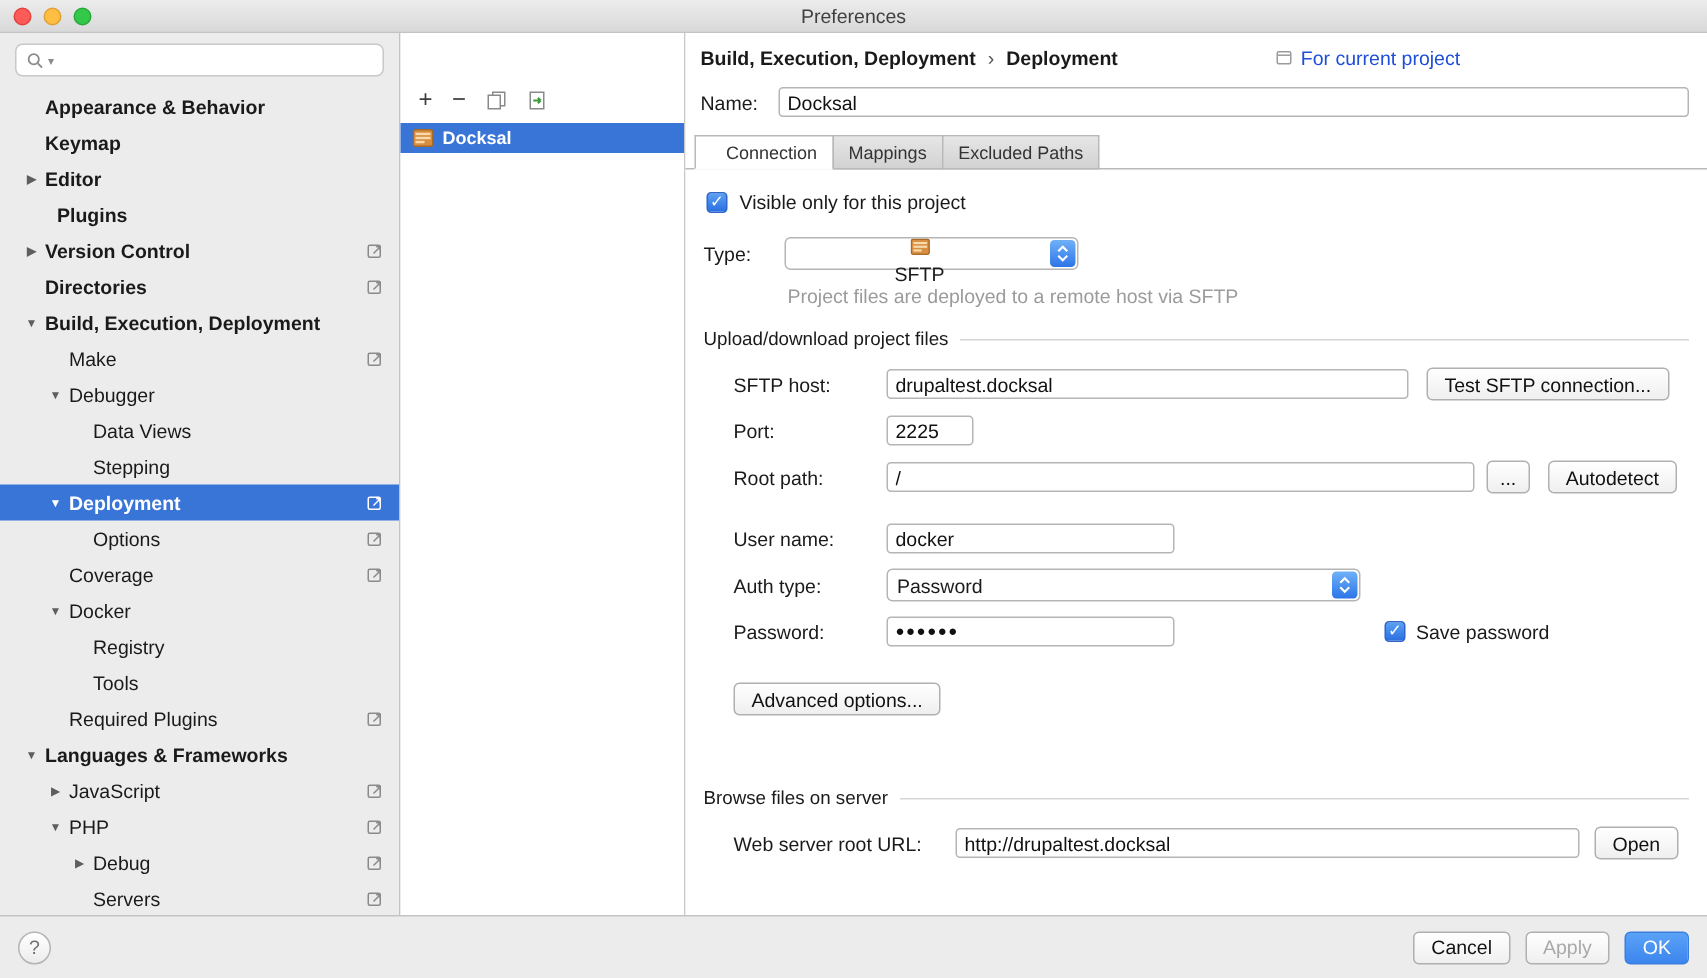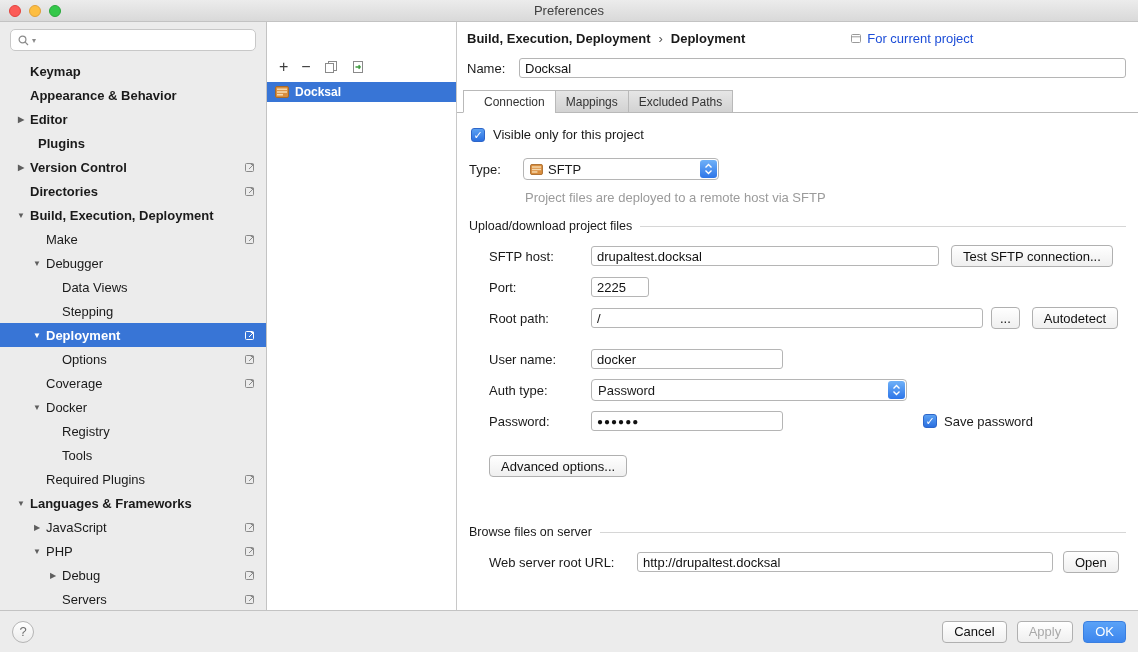--- a/index.html
+++ b/index.html
@@ -72,21 +72,21 @@
   .section::after { content:""; flex:1; height:1px; background:#d6d6d6; }
 
   .fgroup { padding-left:20px; }
   .fgroup .row > label { width:102px; flex:none; }
   .browse-group .row > label { width:148px; flex:none; }
 
   .checkbox { width:14px; height:14px; flex:none; border-radius:3px; background:linear-gradient(#5ba1f3,#2a6fe0); border:1px solid #2e66c9; color:#fff; font-size:11px; line-height:13px; text-align:center; display:inline-block; }
 
   .combo { height:22px; border:1px solid #b5b5b5; border-radius:4px; background:#fff; display:flex; align-items:center; position:relative; padding:0 22px 0 6px; gap:5px; }
   .combo .stepper { position:absolute; right:1px; top:1px; bottom:1px; width:17px; border-radius:3px; background:linear-gradient(#6fb1f8,#2d75e8); display:flex; align-items:center; justify-content:center; }
-  .combo.type-combo { width:196px; }
+  .combo.type-combo { width:196px;flex-direction:column; }
   .combo.auth-combo { width:316px; }
 
   .btn { height:22px; padding:0 11px; border:1px solid #b0b0b0; border-radius:4px; background:linear-gradient(#ffffff,#efefef); font:13px "Liberation Sans", sans-serif; color:#111; cursor:default; }
   .btn.dots { padding:0 8px; }
   .btn.disabled { color:#a9a9a9; }
   .btn.primary { background:linear-gradient(#5aa2f7,#3c86ee); border-color:#3a7fe0; color:#fff; }
 
   .host-input { width:348px; }
   .port-input { width:58px; }
   .rootpath-input { width:392px; }
@@ -135,25 +135,25 @@
               <line x1="8.2" y1="8.2" x2="11" y2="11" stroke="#8b8b8b" stroke-width="1.2"></line>
             </svg>
         </span>
         <span class="search-caret">▾</span>
         <input placeholder="" style="">
       </div>
     </div>
     <div class="tree">
         <div class="tree-row bold" style="padding-left: 12px;">
           <span class="arrow"></span>
+          <span class="tree-label">Appearance &amp; Behavior</span>
+        </div>
+        <div class="tree-row bold" style="padding-left: 12px;">
+          <span class="arrow"></span>
           <span class="tree-label">Keymap</span>
-        </div>
-        <div class="tree-row bold" style="padding-left: 12px;">
-          <span class="arrow"></span>
-          <span class="tree-label">Appearance &amp; Behavior</span>
         </div>
         <div class="tree-row bold" style="padding-left: 12px;">
           <span class="arrow">▶</span>
           <span class="tree-label">Editor</span>
         </div>
         <div class="tree-row bold" style="padding-left: 20px;">
           <span class="arrow"></span>
           <span class="tree-label">Plugins</span>
         </div>
         <div class="tree-row bold" style="padding-left: 12px;">

